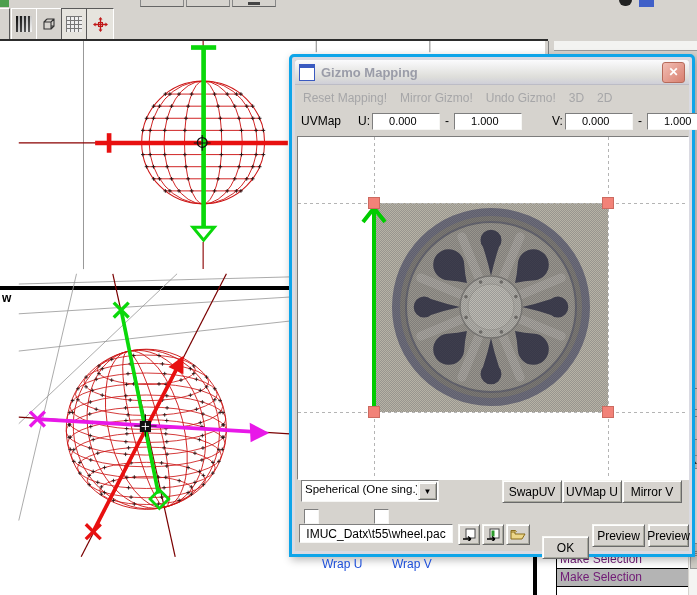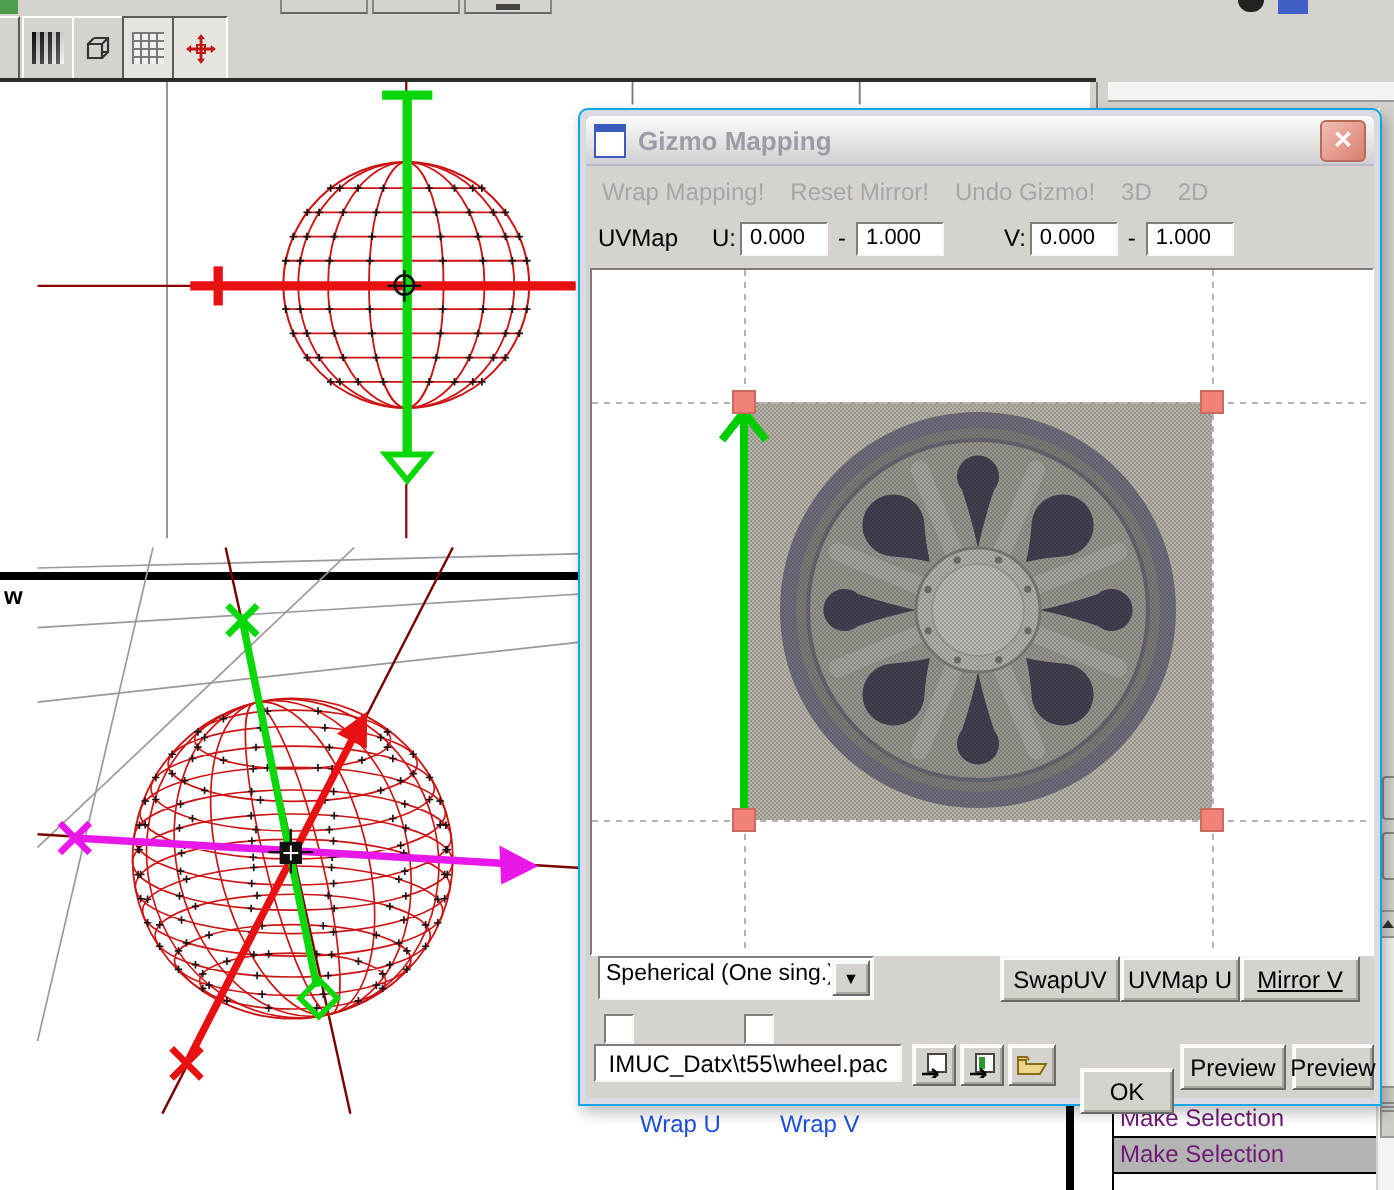--- a/index.html
+++ b/index.html
@@ -13,29 +13,29 @@
      repeating-linear-gradient(90deg,rgba(0,0,0,.55) 0 2px,rgba(255,255,255,.6) 2px 4px),
      linear-gradient(135deg,#1a1a1a,#e8e8e8);}
   .icon-grid{width:16px;height:16px;background:#efefef;background-image:linear-gradient(#777 1px,transparent 1px),linear-gradient(90deg,#777 1px,transparent 1px);background-size:4px 4px;}
   
   #vp-top{left:0;top:41px;width:545px;height:245px;background:#fff;}
   #vp-divider{left:0;top:286px;width:545px;height:4px;background:#000;}
   #vp-bottom{left:0;top:290px;width:545px;height:305px;background:#fff;}
   #scene{left:0;top:41px;width:545px;height:554px;pointer-events:none;}
   #vp-label{left:2px;top:291px;font-size:12px;font-weight:bold;color:#000;}
   
-  #dialog{left:289px;top:54px;width:400px;height:497px;background:#d6d3ce;border:1px solid #0ea5e9;border-radius:5px 5px 0 0;box-shadow:inset 0 0 0 3px #dadae2,2px 3px 8px rgba(0,0,0,.28);}
+  #dialog{left:289px;top:54px;width:400px;height:497px;background:#d6d3ce;border:3px solid #0ea5e9;border-radius:5px 5px 0 0;box-shadow:inset 0 0 0 3px #dadae2,2px 3px 8px rgba(0,0,0,.28);}
   #titlebar{left:3px;top:3px;width:394px;height:25px;background:linear-gradient(to bottom,#fbfbfd,#dededa 70%,#cfcfd8);border-bottom:1px solid #bcbcc6;display:flex;align-items:center;padding:0 4px;box-sizing:border-box;border-radius:3px 3px 0 0;}
   #win-icon{width:14px;height:12px;border:1px solid #3a5ac0;background:#fff;border-top-width:4px;margin-right:6px;}
   #dlg-title{font-size:13px;font-weight:bold;color:#9a9ca8;flex:1;}
   #close-btn{width:21px;height:19px;background:linear-gradient(135deg,#f2beb4,#d87f6f);border:1px solid #b66a5a;border-radius:3px;color:#fff;font-size:12px;font-weight:bold;display:flex;align-items:center;justify-content:center;line-height:1;}
   #menubar{left:4px;top:32px;width:390px;height:18px;display:flex;gap:13px;padding-left:7px;box-sizing:border-box;font-size:12px;color:#a6a6a8;align-items:center;}
   #uvrow{left:4px;top:53px;width:424px;height:22px;display:flex;align-items:center;font-size:12px;color:#000;padding-left:5px;box-sizing:border-box;}
   .sunken{background:#fff;border:1px solid #7e7e7e;border-right-color:#f6f6f4;border-bottom-color:#f6f6f4;}
-  .uv-input{width:34px;height:15px;font-size:11px;font-family:"Liberation Sans",sans-serif;padding:0 4px;margin:0;}
+  .uv-input{width:34px;height:15px;font-size:11px;font-family:"Liberation Sans",sans-serif;padding:0 16px;margin:0;}
   #preview{left:5px;top:79px;width:390px;height:342px;background:#fff;border:1px solid #7c7c7c;border-right-color:#fff;border-bottom-color:#fff;box-sizing:content-box;}
   .btn{background:#d6d3ce;border:1px solid;border-color:#f8f8f4 #6a6a6a #6a6a6a #f8f8f4;box-shadow:inset 1px 1px 0 #fff,inset -1px -1px 0 #a8a89e;font-size:12px;color:#000;display:flex;align-items:center;justify-content:center;font-family:"Liberation Sans",sans-serif;}
   #dropdown{left:9px;top:423px;width:136px;height:20px;display:flex;}
   #dropdown .dd-text{flex:1;font-size:11.5px;padding:2px 0 0 3px;color:#000;white-space:nowrap;overflow:hidden;}
   #dropdown .dd-arrow{width:17px;height:16px;margin:1px;font-size:8px;}
   .cb{width:13px;height:13px;background:#fff;border:1px solid #7e7e7e;border-right-color:#f6f6f4;border-bottom-color:#f6f6f4;}
   .cb-label{font-size:12px;color:#1d4ed8;margin-top:48px;}
   #path-input{left:7px;top:467px;width:146px;height:15px;font-size:12px;font-family:"Liberation Sans",sans-serif;padding:1px 3px;margin:0;text-align:center;}
   .mini-btn{position:absolute;top:467px;width:20px;height:19px;padding:0;}
   .list-row{height:18px;font-size:12px;color:#701a75;padding:1px 0 0 3px;border-bottom:1px solid #000;box-sizing:border-box;white-space:nowrap;overflow:hidden;}
@@ -192,22 +192,22 @@
   <div id="dialog" class="abs">
     <div id="titlebar" class="abs">
       <div id="win-icon"></div>
       <span id="dlg-title">Gizmo Mapping</span>
       <div id="close-btn">
           <span>✕</span>
         </div>
     </div>
 
     <div id="menubar" class="abs">
-      <span>Wrap Mapping!</span>
-      <span>Reset Mirror!</span>
+      <span>Reset Mapping!</span>
+      <span>Mirror Gizmo!</span>
       <span>Undo Gizmo!</span>
       <span>3D</span>
       <span>2D</span>
     </div>
 
     <div id="uvrow" class="abs">
       <span style="margin-right:17px;">UVMap</span>
       <span style="margin-right:2px;">U:</span>
       <input class="uv-input sunken" value="0.000" style="">
       <span style="margin:0 5px;">-</span>
@@ -294,21 +294,21 @@
     </div>
 
     <div id="dropdown" class="abs sunken">
       <span class="dd-text">Speherical (One sing.)</span>
       <div class="dd-arrow btn">
           <span>▼</span>
         </div>
     </div>
     <div class="btn abs" style="left:210px;top:423px;width:58px;height:21px;">SwapUV</div>
     <div class="btn abs" style="left:270px;top:423px;width:58px;height:21px;">UVMap U</div>
-    <div class="btn abs" style="left:330px;top:423px;width:58px;height:21px;text-decoration:underline;">Mirror V</div>
+    <div class="btn abs" style="left:330px;top:423px;width:58px;height:21px;">Mirror V</div>
 
     <div class="cb abs" style="left:12px;top:452px;"></div>
     <span class="cb-label abs" style="left:30px;top:452px;">Wrap U</span>
     <div class="cb abs" style="left:82px;top:452px;"></div>
     <span class="cb-label abs" style="left:100px;top:452px;">Wrap V</span>
 
     <input id="path-input" class="abs sunken" value="IMUC_Datx\t55\wheel.pac" style="">
     <div class="btn mini-btn" style="left:166px;">
       <svg width="14" height="13" viewBox="0 0 14 13">
         <rect x="4" y="1" width="9" height="9" fill="#fff" stroke="#444"></rect>

